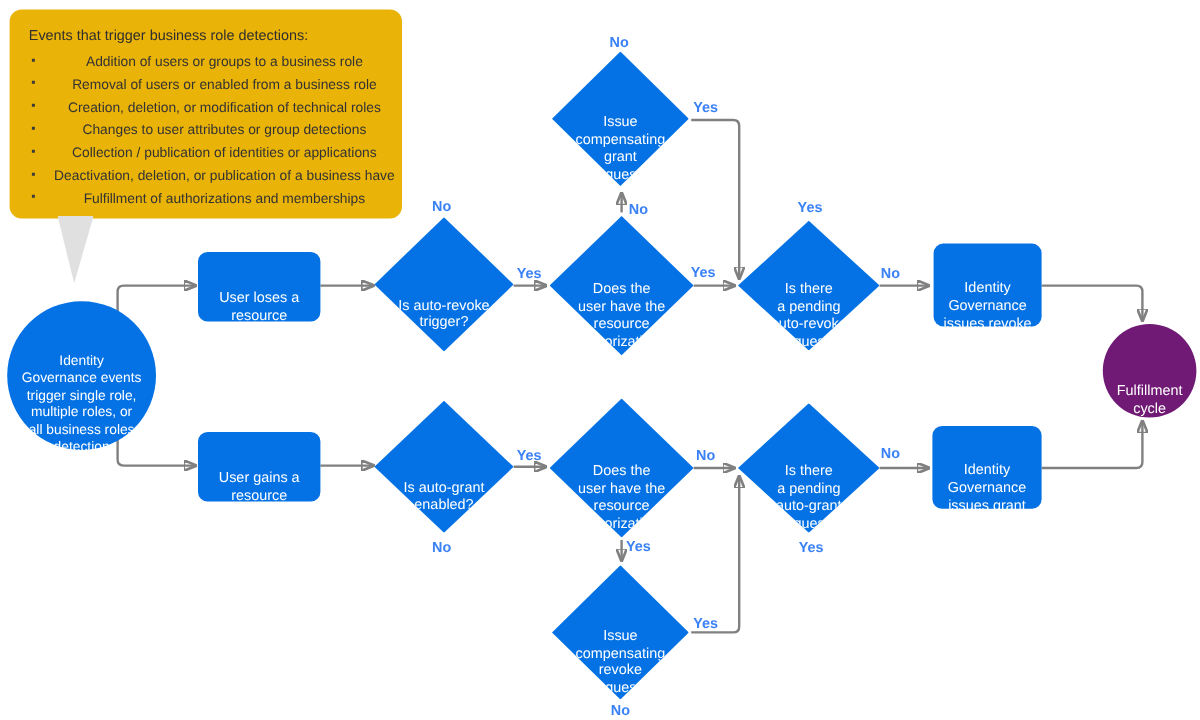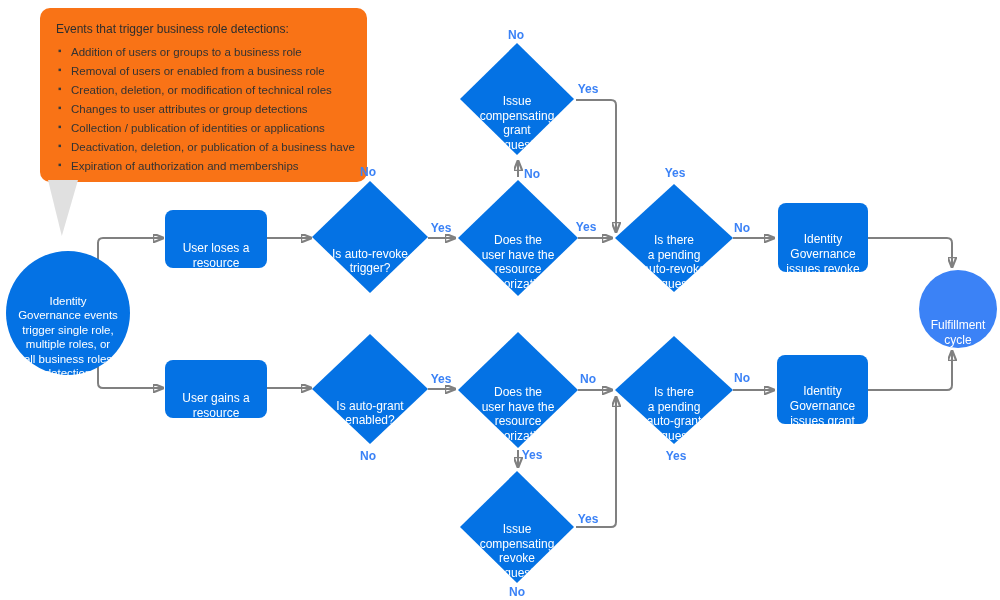--- a/index.html
+++ b/index.html
@@ -9,30 +9,30 @@
   .connector-layer path{stroke:#808080;stroke-width:2;fill:none;stroke-linejoin:round;}
 
   .node{position:absolute;display:flex;align-items:center;justify-content:center;
         text-align:center;color:#ffffff;}
   .node span{white-space:pre-line;display:block;margin-top:48px;}
   .rect{background:#0472E4;border-radius:8px;font-size:12px;line-height:15px;}
   .diamond{background:#0472E4;clip-path:polygon(50% 0,100% 50%,50% 100%,0 50%);
            font-size:12px;line-height:14.5px;}
   .circle{border-radius:50%;}
   .start{background:#0472E4;font-size:11.5px;line-height:14.5px;}
-  .end{background:#3b82f6;font-size:12px;line-height:15px;}
+  .end{background:#701a75;font-size:12px;line-height:15px;}
 
   .edge-label{position:absolute;transform:translate(-50%,-50%);font-size:12px;
               font-weight:bold;color:#3b82f6;}
 
-  .callout{position:absolute;left:8px;top:8px;width:327px;height:174px;background:#f97316;
-           border-radius:10px;color:#333333;margin-left:32px;}
+  .callout{position:absolute;left:8px;top:8px;width:327px;height:174px;background:#eab308;
+           border-radius:10px;color:#333333;}
   .callout-title{margin:14px 0 0 16px;font-size:12px;color:#2e2e2e;}
   .callout-list{list-style:none;margin:10px 0 0 18px;padding:0;font-size:11.5px;}
-  .callout-list li{margin:0 0 7px 0;padding-left:13px;position:relative;line-height:12px;}
+  .callout-list li{margin:0 0 7px 0;padding-left:13px;position:relative;line-height:12px;text-align:center;}
   .callout-list li::before{content:"▪";position:absolute;left:0;top:-1px;color:#3a3a3a;font-size:10px;}
   .callout-tail{position:absolute;left:48px;top:180px;width:30px;height:56px;background:#E0E0E0;
                 clip-path:polygon(0 0,100% 0,46% 100%);}
 </style>
 </head>
 <body>
 
 <div class="stage">
 
   <svg class="connector-layer" viewBox="0 0 1000 600">
@@ -61,21 +61,21 @@
 
   <div class="callout">
     <div class="callout-title">Events that trigger business role detections:</div>
     <ul class="callout-list">
       <li>Addition of users or groups to a business role</li>
       <li>Removal of users or enabled from a business role</li>
       <li>Creation, deletion, or modification of technical roles</li>
       <li>Changes to user attributes or group detections</li>
       <li>Collection / publication of identities or applications</li>
       <li>Deactivation, deletion, or publication of a business have</li>
-      <li>Expiration of authorization and memberships</li>
+      <li>Fulfillment of authorizations and memberships</li>
     </ul>
   </div>
   <div class="callout-tail"></div>
 
   <div class="node circle start" style="left:6px;top:251px;width:124px;height:124px;">
     <span style="width:120px;">Identity
 Governance events
 trigger single role,
 multiple roles, or
 all business roles

